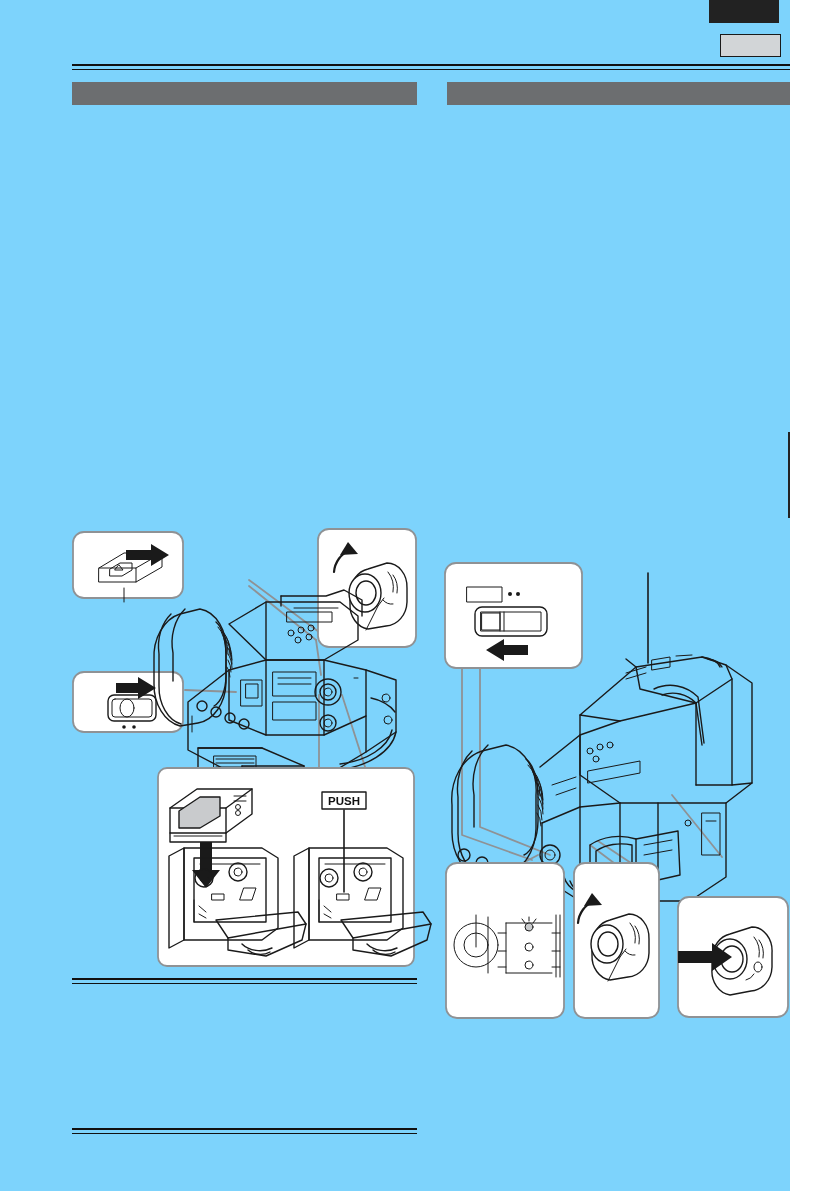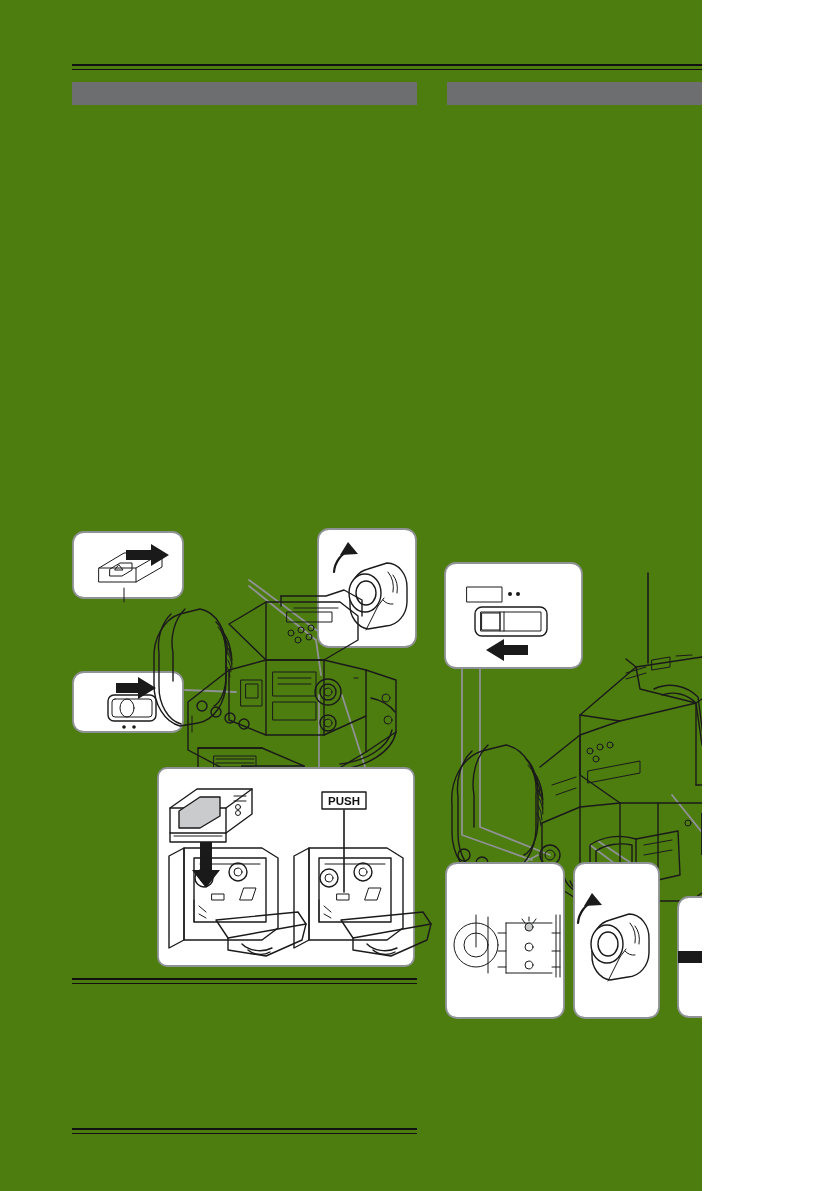--- a/index.html
+++ b/index.html
@@ -5,23 +5,23 @@
   html, body {
     margin: 0;
     padding: 0;
     background: #ffffff;
   }
   body {
     font-family: "Liberation Sans", sans-serif;
   }
   #page {
     position: relative;
-    width: 702px;
+    width: 790px;
     height: 1191px;
-    background: #4d7c0f;
+    background: #7dd3fc;
     overflow: hidden;
   }
   .abs { position: absolute; }
 
   
   .corner-black {
     left: 709px; top: 0px;
     width: 70px; height: 23px;
     background: #222222;
   }

